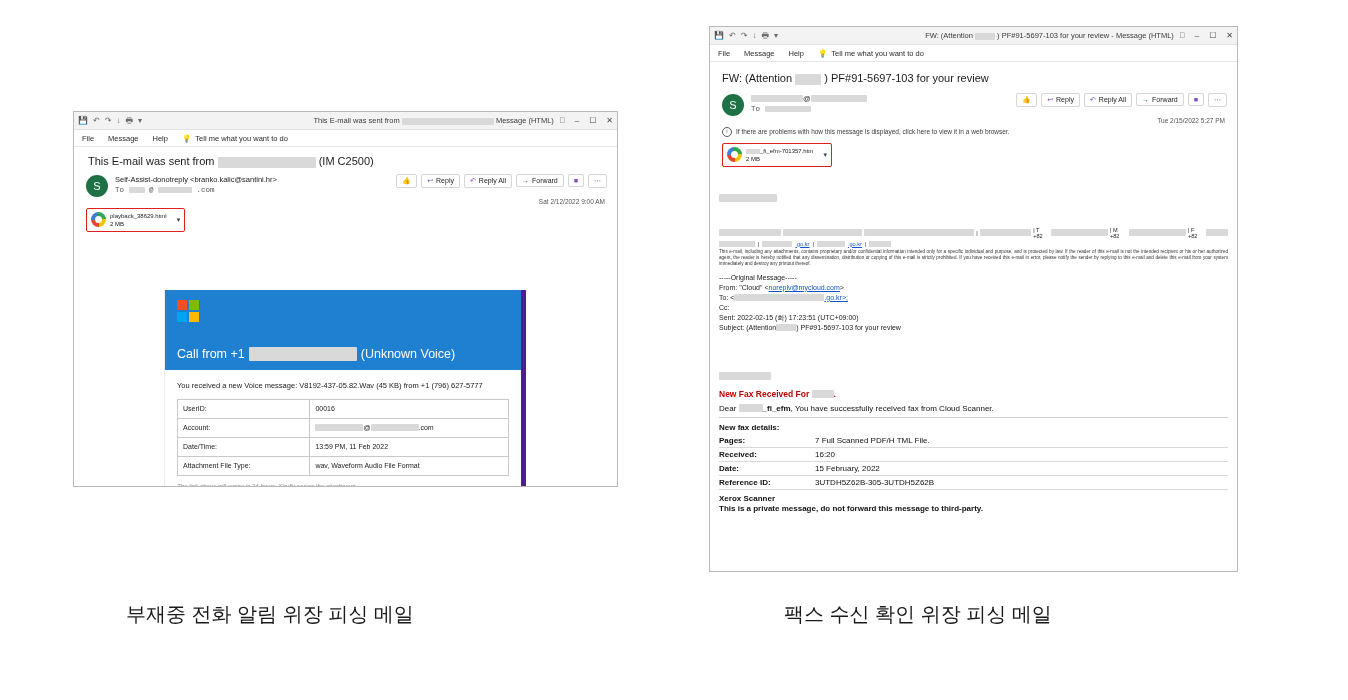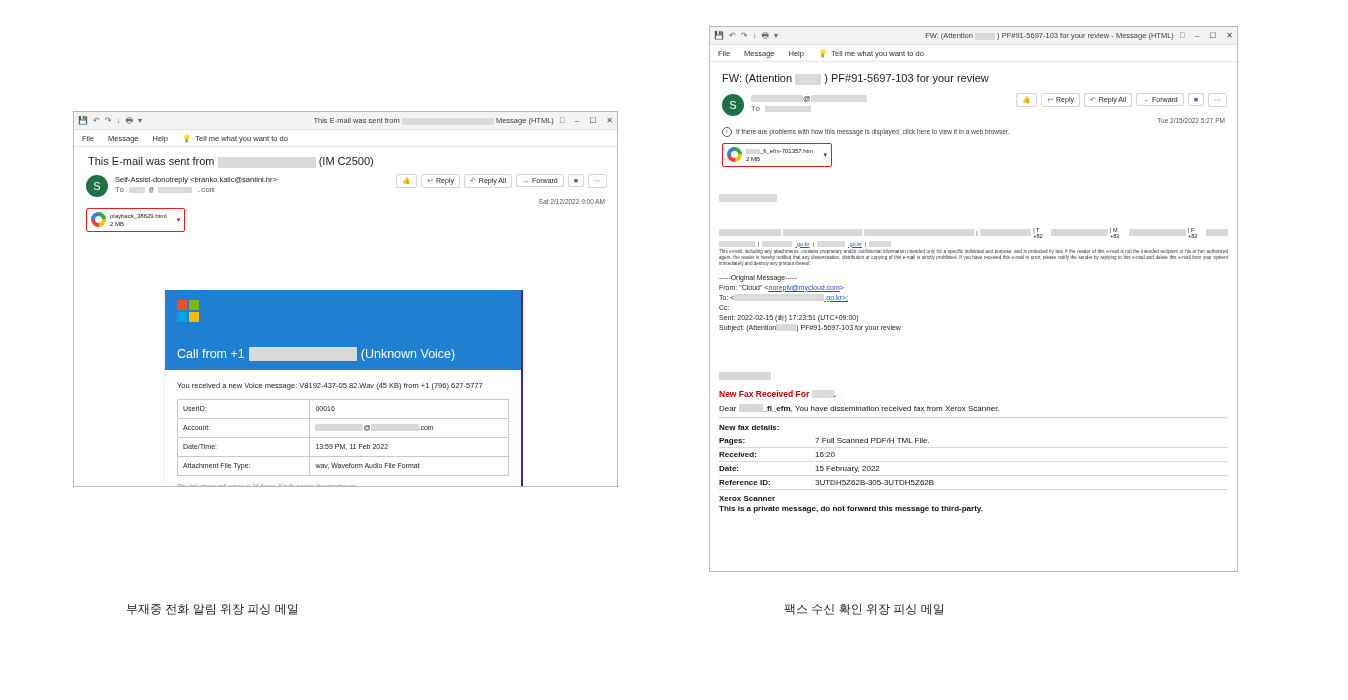--- a/index.html
+++ b/index.html
@@ -174,21 +174,21 @@
   .left-body {
     position: relative;
     height: 282px;
     overflow: hidden;
   }
   .inner-mail {
     position: absolute;
     left: 90px; top: 58px; width: 356px;
     background: #fff;
     border-left: 1px solid #ededed;
-    border-right: 2px solid #4c1d95;
+    border-right: 5px solid #4c1d95;
   }
   .ms-banner {
     background: #1f7fd0;
     height: 80px;
     padding: 10px 12px 0 12px;
     box-sizing: border-box;
     position: relative;
   }
   .ms-logo { width: 22px; height: 22px; display: grid; grid-template-columns: 10px 10px; grid-template-rows: 10px 10px; gap: 2px; }
   .ms-logo i { display: block; }
@@ -251,21 +251,21 @@
   }
   table.fax td { padding: 2px 0; border-bottom: 1px solid #d8d8d8; }
   table.fax td.k { font-weight: bold; width: 80px; white-space: nowrap; margin-top: 12px; }
   table.fax td.v { padding-left: 16px; }
   .xerox { font-size: 8px; font-weight: bold; color: #111; padding: 4px 9px 0 9px; }
   .privmsg { font-size: 8px; font-weight: bold; color: #111; padding: 1px 9px 4px 9px; }
 
   
   .caption {
     position: absolute;
-    font-size: 12px;
+    font-size: 20px;
     color: #1a1a1a;
     white-space: nowrap;
     text-align: center;
   }
   #caption-left { left: 126px; top: 601px; }
   #caption-right { left: 784px; top: 601px; }
 </style>
 </head>
 <body>
 
@@ -569,21 +569,21 @@
         <span class="redact" style="width:52px;height:8px;"></span>
       </div>
 
       <div class="red-head">
         <span>New Fax Received For</span>
         <span class="redact" style="width:22px;height:8px;"></span><span>.</span>
       </div>
 
       <div class="dear">
         <span>Dear</span>
-        <span class="redact" style="width:24px;height:8px;"></span><strong>_fi_efm</strong><span>, You have dissemination received fax from Xerox Scanner.</span>
+        <span class="redact" style="width:24px;height:8px;"></span><strong>_fi_efm</strong><span>, You have successfully received fax from Cloud Scanner.</span>
       </div>
 
       <div class="hr"></div>
 
       <div class="newfax-title">New fax details:</div>
 
       <table class="fax">
         <tbody>
             <tr>
           <td class="k">Pages:</td>

